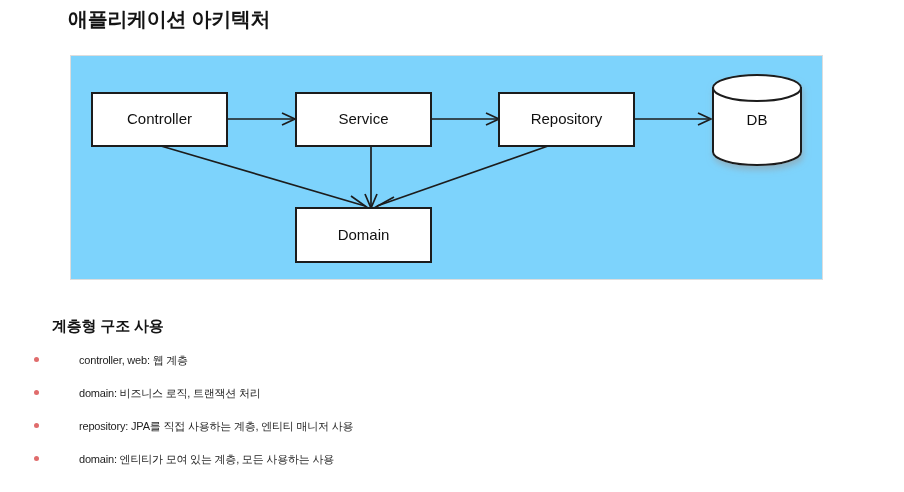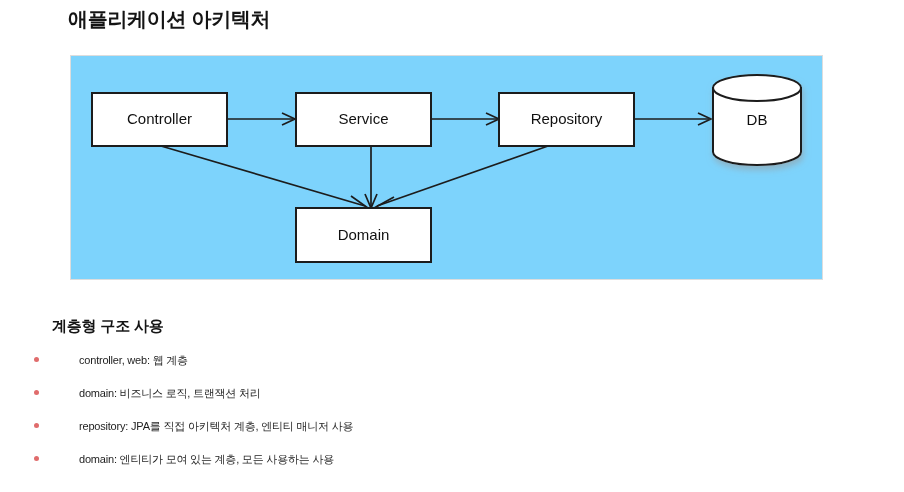--- a/index.html
+++ b/index.html
@@ -201,21 +201,21 @@
       <li class="note-item">
         <span class="note-bullet"></span>
         <span>controller, web: 웹 계층</span>
       </li>
       <li class="note-item">
         <span class="note-bullet"></span>
         <span>domain: 비즈니스 로직, 트랜잭션 처리</span>
       </li>
       <li class="note-item">
         <span class="note-bullet"></span>
-        <span>repository: JPA를 직접 아키텍처 계층, 엔티티 매니저 사용</span>
+        <span>repository: JPA를 직접 사용하는 계층, 엔티티 매니저 사용</span>
       </li>
       <li class="note-item">
         <span class="note-bullet"></span>
         <span>domain: 엔티티가 모여 있는 계층, 모든 사용하는 사용</span>
       </li>
     </ul>
   </div>
 
 </div>
 

